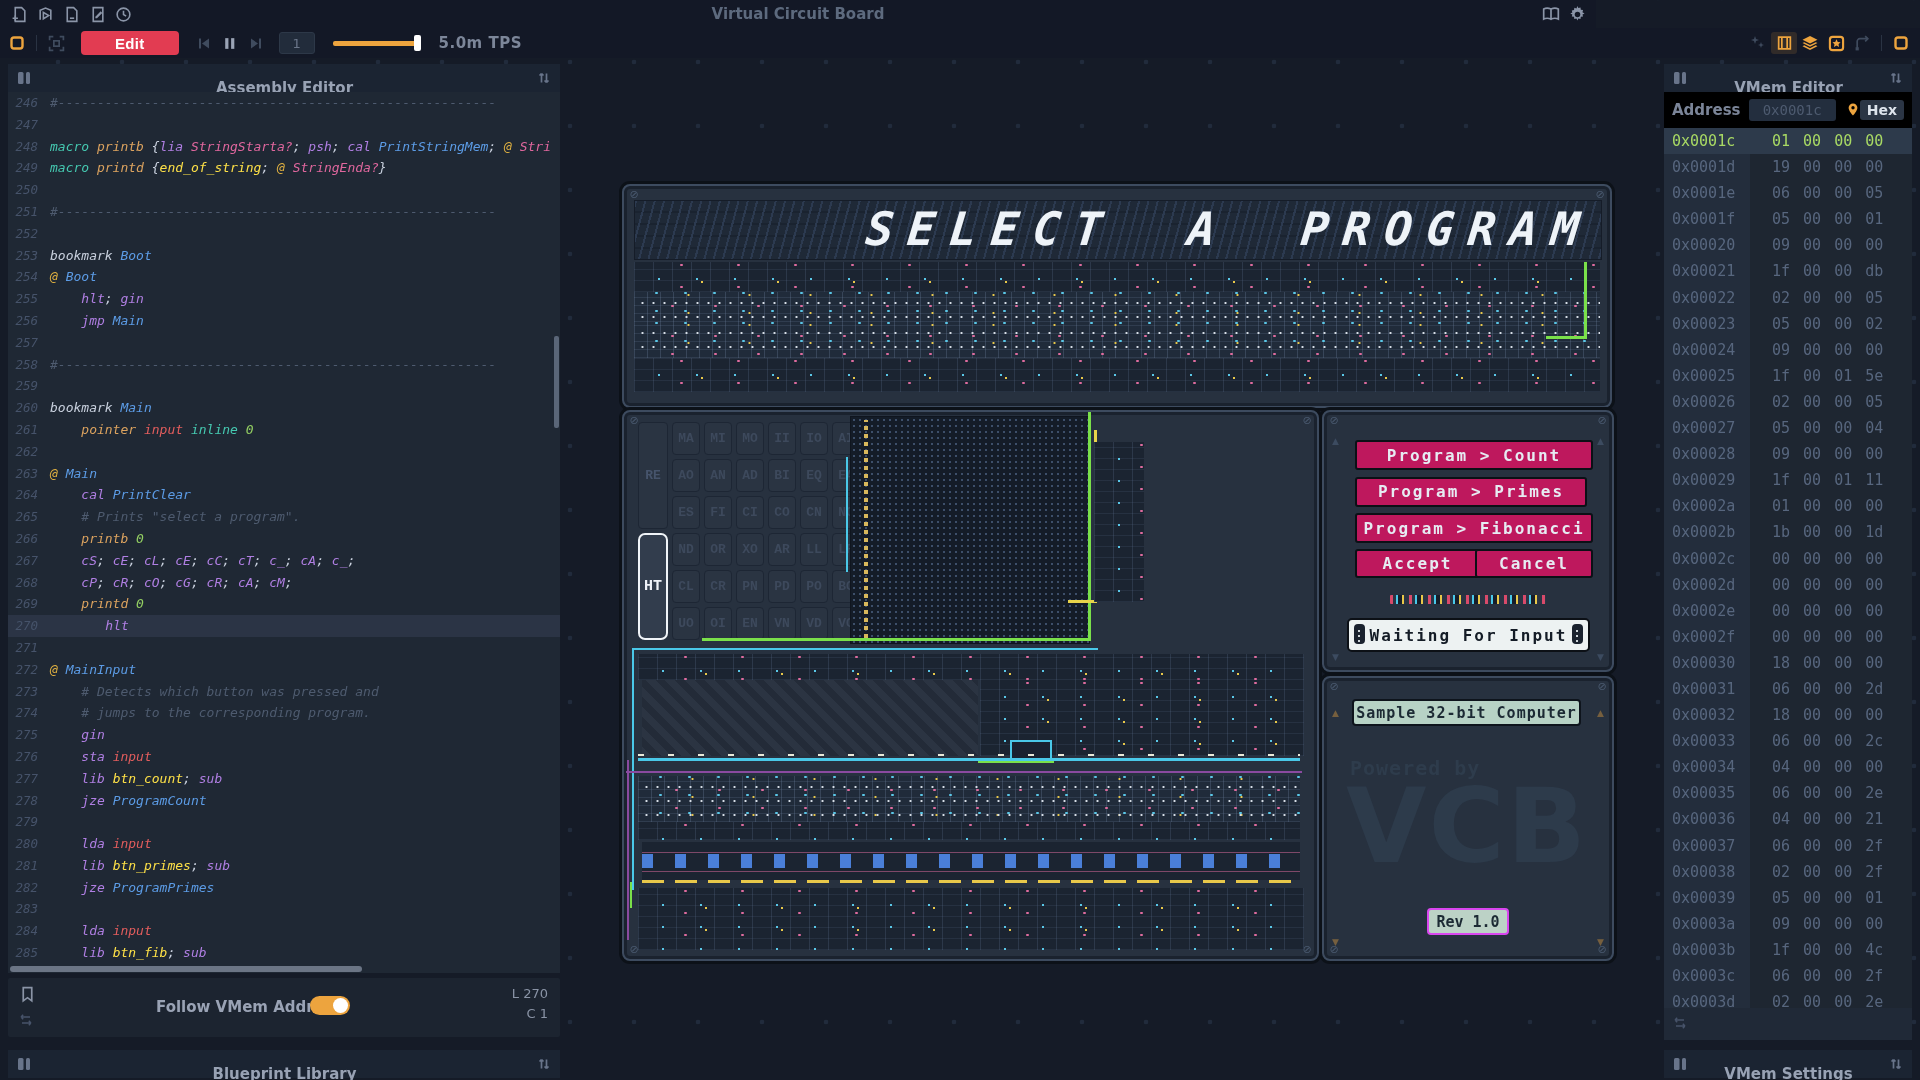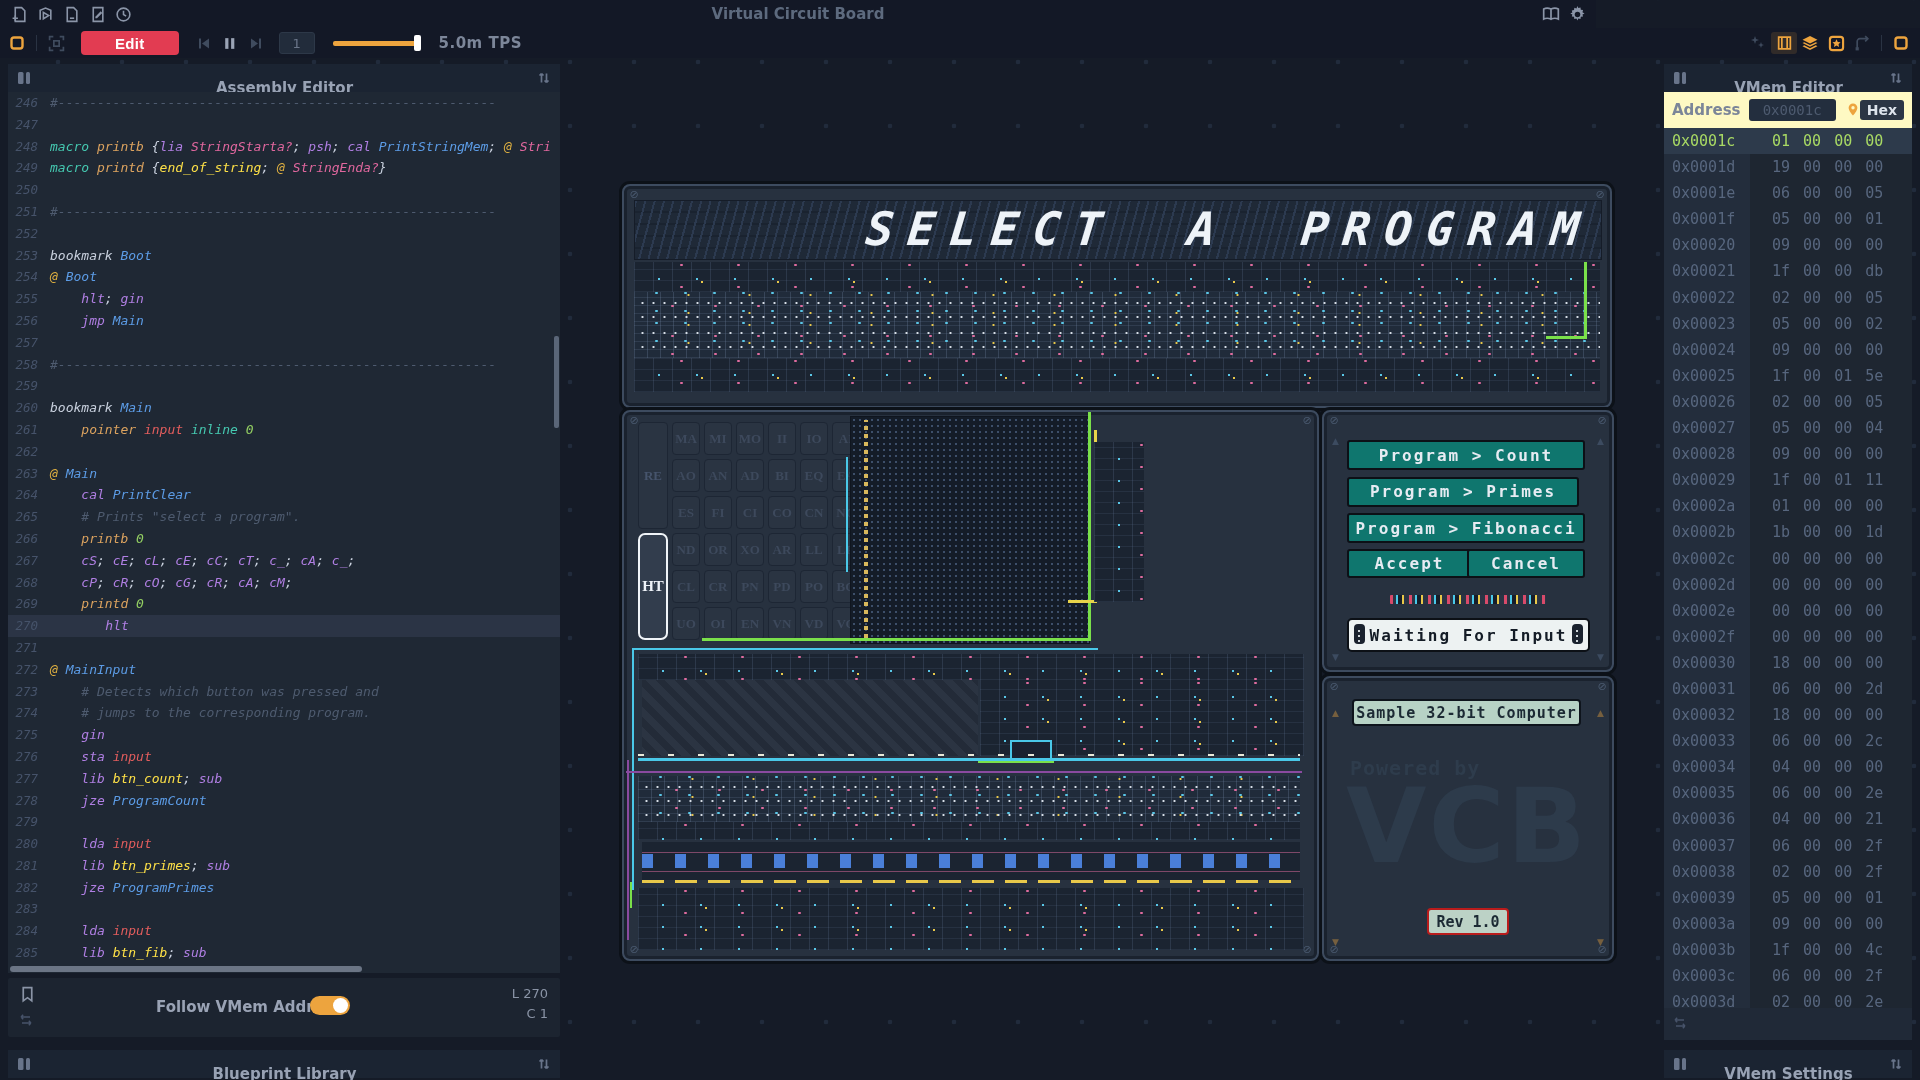--- a/index.html
+++ b/index.html
@@ -47,21 +47,21 @@
   #asm-hscroll{left:10px;top:966px;width:352px;height:6px;background:#6b7585;border-radius:3px;}
   #asm-footer{left:8px;top:978px;width:552px;height:59px;background:#1c2430;border-radius:2px;}
   #follow-label{position:absolute;left:148px;top:20px;font-size:15px;font-weight:bold;color:#9aa3b5;}
   #follow-toggle{position:absolute;left:302px;top:18px;width:40px;height:19px;background:#eda43e;border-radius:10px;}
   #follow-toggle .knob{position:absolute;right:2px;top:2px;width:15px;height:15px;background:#fff;border-radius:50%;}
   #cursor-line{position:absolute;right:12px;top:8px;font-size:13px;color:#8a94a6;text-align:right;}
   #cursor-col{position:absolute;right:12px;top:28px;font-size:13px;color:#8a94a6;text-align:right;}
   #bm-icon{position:absolute;left:12px;top:8px;color:#8a94a6;}
   #swap-icon{position:absolute;left:10px;top:34px;color:#47536a;}
   
-  #vmem-addrbar{left:1664px;top:92px;width:248px;height:36px;background:#fef9c3;display:flex;align-items:center;box-sizing:border-box;padding:0 8px;}
+  #vmem-addrbar{left:1664px;top:92px;width:248px;height:36px;background:#000000;display:flex;align-items:center;box-sizing:border-box;padding:0 8px;}
   #vmem-addr-label{color:#7b8598;font-size:15px;font-weight:bold;margin-right:8px;}
   #vmem-addr-input{width:88px;height:22px;background:#232e3e;border-radius:3px;color:#4e5b70;
     font-family:"DejaVu Sans Mono",monospace;font-size:14px;display:flex;align-items:center;justify-content:center;}
   #hex-btn{margin-left:auto;background:#2b3545;border-radius:3px;color:#dde3ec;font-weight:bold;
     font-size:14px;padding:2px 7px;}
   #vmem-rows{left:1664px;top:128px;width:248px;height:880px;background:#1e2631;overflow:hidden;
     font-family:"DejaVu Sans Mono","Liberation Mono",monospace;font-size:15px;}
   .vrow{height:26.1px;line-height:26.1px;display:flex;color:#57667e;}
   .vaddr{flex:0 0 78px;background:#232d3c;padding-left:8px;}
   .vbytes{padding-left:22px;word-spacing:4px;}
@@ -106,42 +106,42 @@
     background-image:repeating-linear-gradient(45deg,#2b3442 0 7px,#232b38 7px 14px),
       repeating-linear-gradient(90deg,#18202c 0 2px,transparent 2px 30px);}
   .ramdots{position:absolute;background:#141c28;border:1px solid #0f151f;
     background-image:radial-gradient(circle,#3d4f6a 1px,transparent 1.3px);
     background-size:6px 6px;}
   .trace{position:absolute;}
   
   #chip-grid{position:absolute;left:14px;top:10px;display:grid;
     grid-template-columns:30px repeat(6,28px);grid-template-rows:repeat(6,33px);gap:4px;}
   .chip{background:#2a3442;border:1px solid #1d2634;border-radius:4px;color:#3d495c;
-    font-family:Liberation Serif, serif;font-weight:bold;font-size:13px;
+    font-family:Liberation Mono, monospace;font-weight:bold;font-size:13px;
     display:flex;align-items:center;justify-content:center;}
   .chip.re{grid-column:1;grid-row:1/4;color:#46546c;}
   .chip.ht{grid-column:1;grid-row:4/7;background:#323d4d;border:2px solid #f0f4f8;border-radius:7px;color:#eef2f8;font-size:15px;}
   
-  .bbtn{position:absolute;background:#0f766e;border:2px solid #0c1016;border-radius:3px;
+  .bbtn{position:absolute;background:#be185d;border:2px solid #0c1016;border-radius:3px;
     color:#e6ebf2;font-family:"DejaVu Sans Mono",monospace;font-weight:bold;font-size:16px;
-    letter-spacing:2px;display:flex;align-items:center;justify-content:center;box-sizing:border-box;}
+    letter-spacing:2px;display:flex;align-items:center;justify-content:center;box-sizing:border-box;margin-left:8px;}
   #waiting-box{position:absolute;background:#edf2f2;border:2px solid #0c1016;border-radius:5px;
     color:#141c26;display:flex;align-items:center;justify-content:center;box-sizing:border-box;}
   #waiting-box .cap{position:absolute;top:4px;width:11px;height:20px;background:#1a222e;border-radius:4px;
     background-image:repeating-linear-gradient(0deg,#cfd6da 0 2px,transparent 2px 5px);
     background-size:2px 100%;background-position:4px 3px;background-repeat:no-repeat;}
   #colorstrip{position:absolute;height:9px;border-radius:1px;
     background:repeating-linear-gradient(90deg,#d84a6a 0 3px,#2a3444 3px 6px,#4ac8e8 6px 8px,#161d29 8px 12px,#e8c84a 12px 14px,#2a3444 14px 19px);}
   #sample-label{position:absolute;background:#b7d2c5;border:2px solid #0e141c;border-radius:4px;
     color:#1c2a34;font-family:"DejaVu Sans Mono",monospace;font-weight:bold;font-size:15px;
     letter-spacing:1px;display:flex;align-items:center;justify-content:center;box-sizing:border-box;}
   #powered-by{position:absolute;color:#2e3c4c;font-weight:bold;font-size:20px;letter-spacing:1px;
     font-family:"DejaVu Sans Mono",monospace;}
   #vcb-mark{position:absolute;color:#2d3b4b;font-weight:800;font-size:104px;letter-spacing:2px;line-height:1;}
-  #rev-label{position:absolute;background:#bcd2c6;border:2px solid #b91c1c;border-radius:4px;
+  #rev-label{position:absolute;background:#bcd2c6;border:2px solid #d946ef;border-radius:4px;
     color:#1c2a34;font-family:"DejaVu Sans Mono",monospace;font-weight:bold;font-size:15px;
     display:flex;align-items:center;justify-content:center;}
 </style>
 </head>
 <body>
 
 <div id="canvas" class="abs"></div>
 
 <div id="titlebar" class="abs">
   <span class="tbicon" style="margin-left:6px">

